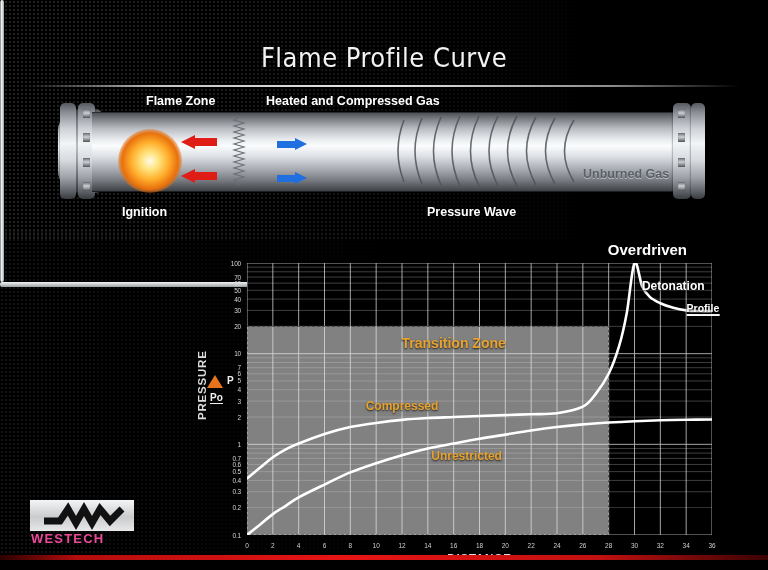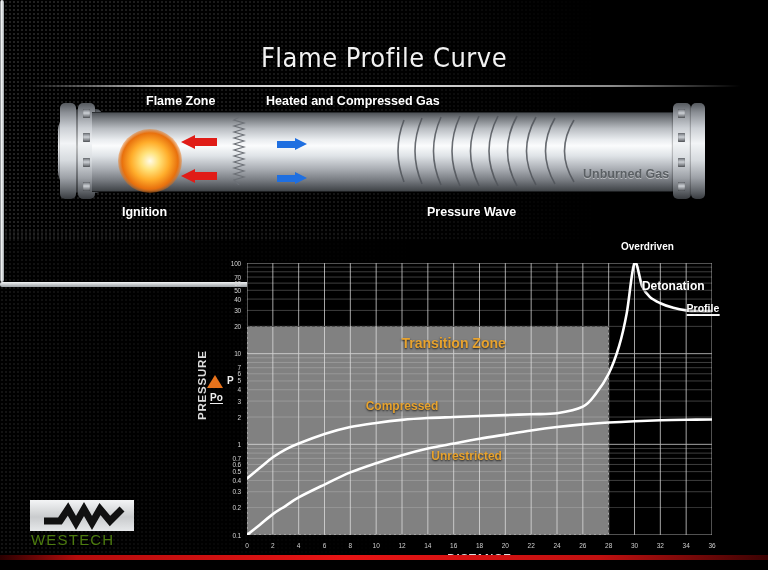--- a/index.html
+++ b/index.html
@@ -126,22 +126,22 @@
   #legend .tri{position:absolute;left:4px;top:5px;width:0;height:0;
      border-left:8px solid transparent;border-right:8px solid transparent;border-bottom:13px solid #e8731c;}
   #legend .p{position:absolute;left:24px;top:5px;font-size:10px;font-weight:bold;color:#efefef;}
   #legend .po{position:absolute;left:7px;top:22px;font-size:10px;font-weight:bold;color:#efefef;
       border-bottom:1.4px solid #efefef;padding-bottom:0px;line-height:11px;}
 
   
   #logo{position:absolute;left:30px;top:500px;width:104px;height:48px;}
   #logo .plate{position:absolute;left:0;top:0;width:104px;height:31px;
      background:linear-gradient(to bottom,#f4f5f6,#c9cbcd 55%,#e6e8ea);}
-  #logo .name{position:absolute;left:1px;top:31px;font-size:15px;font-weight:normal;
-     letter-spacing:1.2px;color:#4d7c0f;}
+  #logo .name{position:absolute;left:1px;top:31px;font-size:13px;font-weight:bold;
+     letter-spacing:1.2px;color:#ec4899;}
   #redbar{position:absolute;left:0;top:555px;width:768px;height:5px;
      background:linear-gradient(to right,#2a0000 0%,#b40c0c 10%,#e81414 45%,#c11010 78%,#3a0202 100%);}
   #redbar2{position:absolute;left:0;top:560px;width:768px;height:10px;background:#000;}
 </style>
 </head>
 <body>
 
 <div id="slide">
 
   <div class="dots"></div>
@@ -359,21 +359,21 @@
   <div id="legend">
     <div class="tri"></div>
     <div class="p">P</div>
     <div class="po">Po</div>
   </div>
 
   <div id="annots">
       <div class="zone-label" style="color: rgb(232, 163, 46); font-size: 14px; left: 453.667px; top: 335.336px; transform: translateX(-50%);">Transition Zone</div>
       <div class="zone-label" style="color: rgb(232, 163, 46); font-size: 12px; left: 402px; top: 398.709px; transform: translateX(-50%);">Compressed</div>
       <div class="zone-label" style="color: rgb(232, 163, 46); font-size: 12px; left: 466.583px; top: 449.269px; transform: translateX(-50%);">Unrestricted</div>
-      <div class="white-label" style="color: rgb(255, 255, 255); font-size: 10px; left: 647.417px; top: 241px; transform: translateX(-50%);">Overdriven</div>
+      <div class="white-label" style="color: rgb(255, 255, 255); font-size: 15px; left: 647.417px; top: 241px; transform: translateX(-50%);">Overdriven</div>
       <div class="white-label" style="color: rgb(255, 255, 255); font-size: 12px; left: 673.25px; top: 278.54px; transform: translateX(-50%);">Detonation</div>
       <div class="white-label" style="color: rgb(255, 255, 255); font-size: 10.5px; left: 702.958px; top: 302.408px; transform: translateX(-50%); border-bottom: 2px solid rgb(255, 255, 255); padding-bottom: 0px;">Profile</div>
     </div>
 
   <div id="logo">
     <div class="plate">
       <svg width="104" height="31" viewBox="0 0 104 31">
         <path d="M14 21 L30 21 L38 9 L46 23 L54 9 L62 23 L70 9 L80 21 L92 9" fill="none" stroke="#111" stroke-width="7" stroke-linejoin="miter"></path>
       </svg>
     </div>

